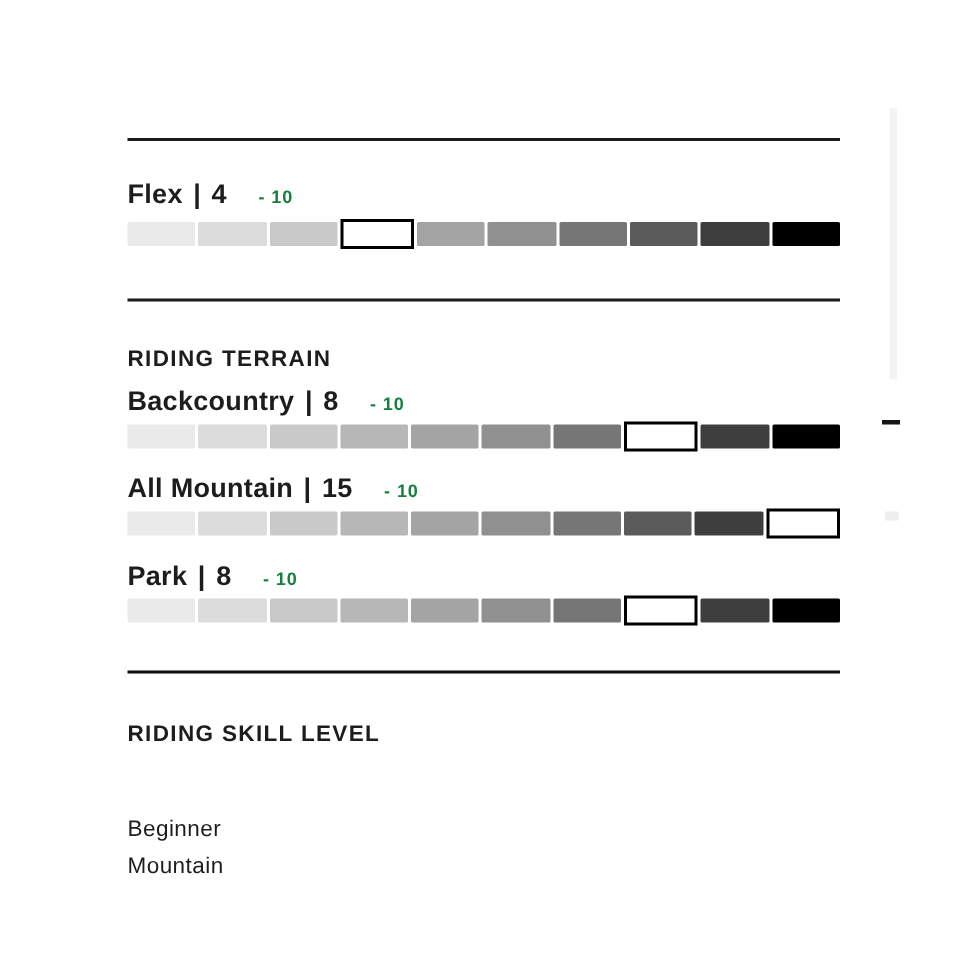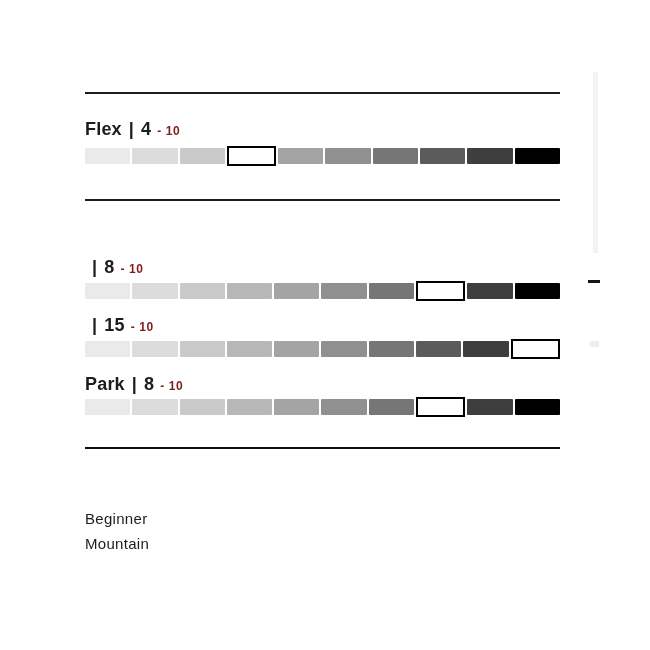--- a/index.html
+++ b/index.html
@@ -16,29 +16,29 @@
   .rule { position:absolute; left:0; width:100%; height:1.5px; background:#1c1c1c; }
   .rule.thick { height:2px; background:#0e0e0e; }
 
   .row-label {
     position:absolute; left:0;
     display:flex; align-items:baseline; white-space:nowrap;
     font-weight:bold; font-size:18px; letter-spacing:0.2px;
   }
   .row-label .sep { margin:0 7px; }
   .row-label .suf {
-    font-size:12px; font-weight:bold; color:#7f1d1d;
-    margin-left:6px; letter-spacing:0.6px;
+    font-size:12px; font-weight:bold; color:#15803d;
+    margin-left:21px; letter-spacing:0.6px;
   }
 
   .heading {
     position:absolute; left:0;
     font-weight:bold; font-size:15px; letter-spacing:0.9px;
   }
-  .skill-item { position:absolute; left:0; font-size:15px; letter-spacing:0.3px; }
+  .skill-item { position:absolute; left:0; font-size:15px; letter-spacing:0.3px;margin-top:34px; }
 
   .bar { position:absolute; left:0; width:100%; height:16px; display:flex; }
   .seg { flex:1 1 0; margin-right:2px; border-radius:1px; height:16px; }
   .seg:last-child { margin-right:0; }
   .seg.hl {
     height:20px; margin-top:-2px;
     border:2px solid #000000; border-radius:0;
     position:relative; z-index:2;
   }
 
@@ -69,40 +69,43 @@
         <div class="seg" style="background: rgb(164, 164, 164);"></div>
         <div class="seg" style="background: rgb(144, 144, 144);"></div>
         <div class="seg" style="background: rgb(118, 118, 118);"></div>
         <div class="seg" style="background: rgb(91, 91, 91);"></div>
         <div class="seg" style="background: rgb(62, 62, 62);"></div>
         <div class="seg" style="background: rgb(0, 0, 0);"></div>
       </div>
 
     <div class="rule" style="top:199px"></div>
 
+    <div class="heading" style="top:231px">RIDING TERRAIN</div>
 
     <div class="row-label" style="top:257px">
+      <span>Backcountry</span>
       <span class="sep">|</span>
       <span>8</span>
       <span class="suf">- 10</span>
     </div>
     <div class="bar" style="top:283px">
         <div class="seg" style="background: rgb(234, 234, 234);"></div>
         <div class="seg" style="background: rgb(220, 220, 220);"></div>
         <div class="seg" style="background: rgb(201, 201, 201);"></div>
         <div class="seg" style="background: rgb(183, 183, 183);"></div>
         <div class="seg" style="background: rgb(164, 164, 164);"></div>
         <div class="seg" style="background: rgb(144, 144, 144);"></div>
         <div class="seg" style="background: rgb(118, 118, 118);"></div>
         <div class="seg hl" style="background: rgb(255, 255, 255); border-color: rgb(0, 0, 0);"></div>
         <div class="seg" style="background: rgb(62, 62, 62);"></div>
         <div class="seg" style="background: rgb(0, 0, 0);"></div>
       </div>
 
     <div class="row-label" style="top:315px">
+      <span>All Mountain</span>
       <span class="sep">|</span>
       <span>15</span>
       <span class="suf">- 10</span>
     </div>
     <div class="bar" style="top:341px">
         <div class="seg" style="background: rgb(234, 234, 234);"></div>
         <div class="seg" style="background: rgb(220, 220, 220);"></div>
         <div class="seg" style="background: rgb(201, 201, 201);"></div>
         <div class="seg" style="background: rgb(183, 183, 183);"></div>
         <div class="seg" style="background: rgb(164, 164, 164);"></div>
@@ -127,20 +130,21 @@
         <div class="seg" style="background: rgb(164, 164, 164);"></div>
         <div class="seg" style="background: rgb(144, 144, 144);"></div>
         <div class="seg" style="background: rgb(118, 118, 118);"></div>
         <div class="seg hl" style="background: rgb(255, 255, 255); border-color: rgb(0, 0, 0);"></div>
         <div class="seg" style="background: rgb(62, 62, 62);"></div>
         <div class="seg" style="background: rgb(0, 0, 0);"></div>
       </div>
 
     <div class="rule thick" style="top:447px"></div>
 
+    <div class="heading" style="top:481px">RIDING SKILL LEVEL</div>
     <div class="skill-item" style="top:510px">Beginner</div>
     <div class="skill-item" style="top:535px">Mountain</div>
   </div>
 
   <div class="artifact-strip"></div>
   <div class="artifact-dash"></div>
   <div class="artifact-mark"></div>
 </div>
 
 </body></html>

